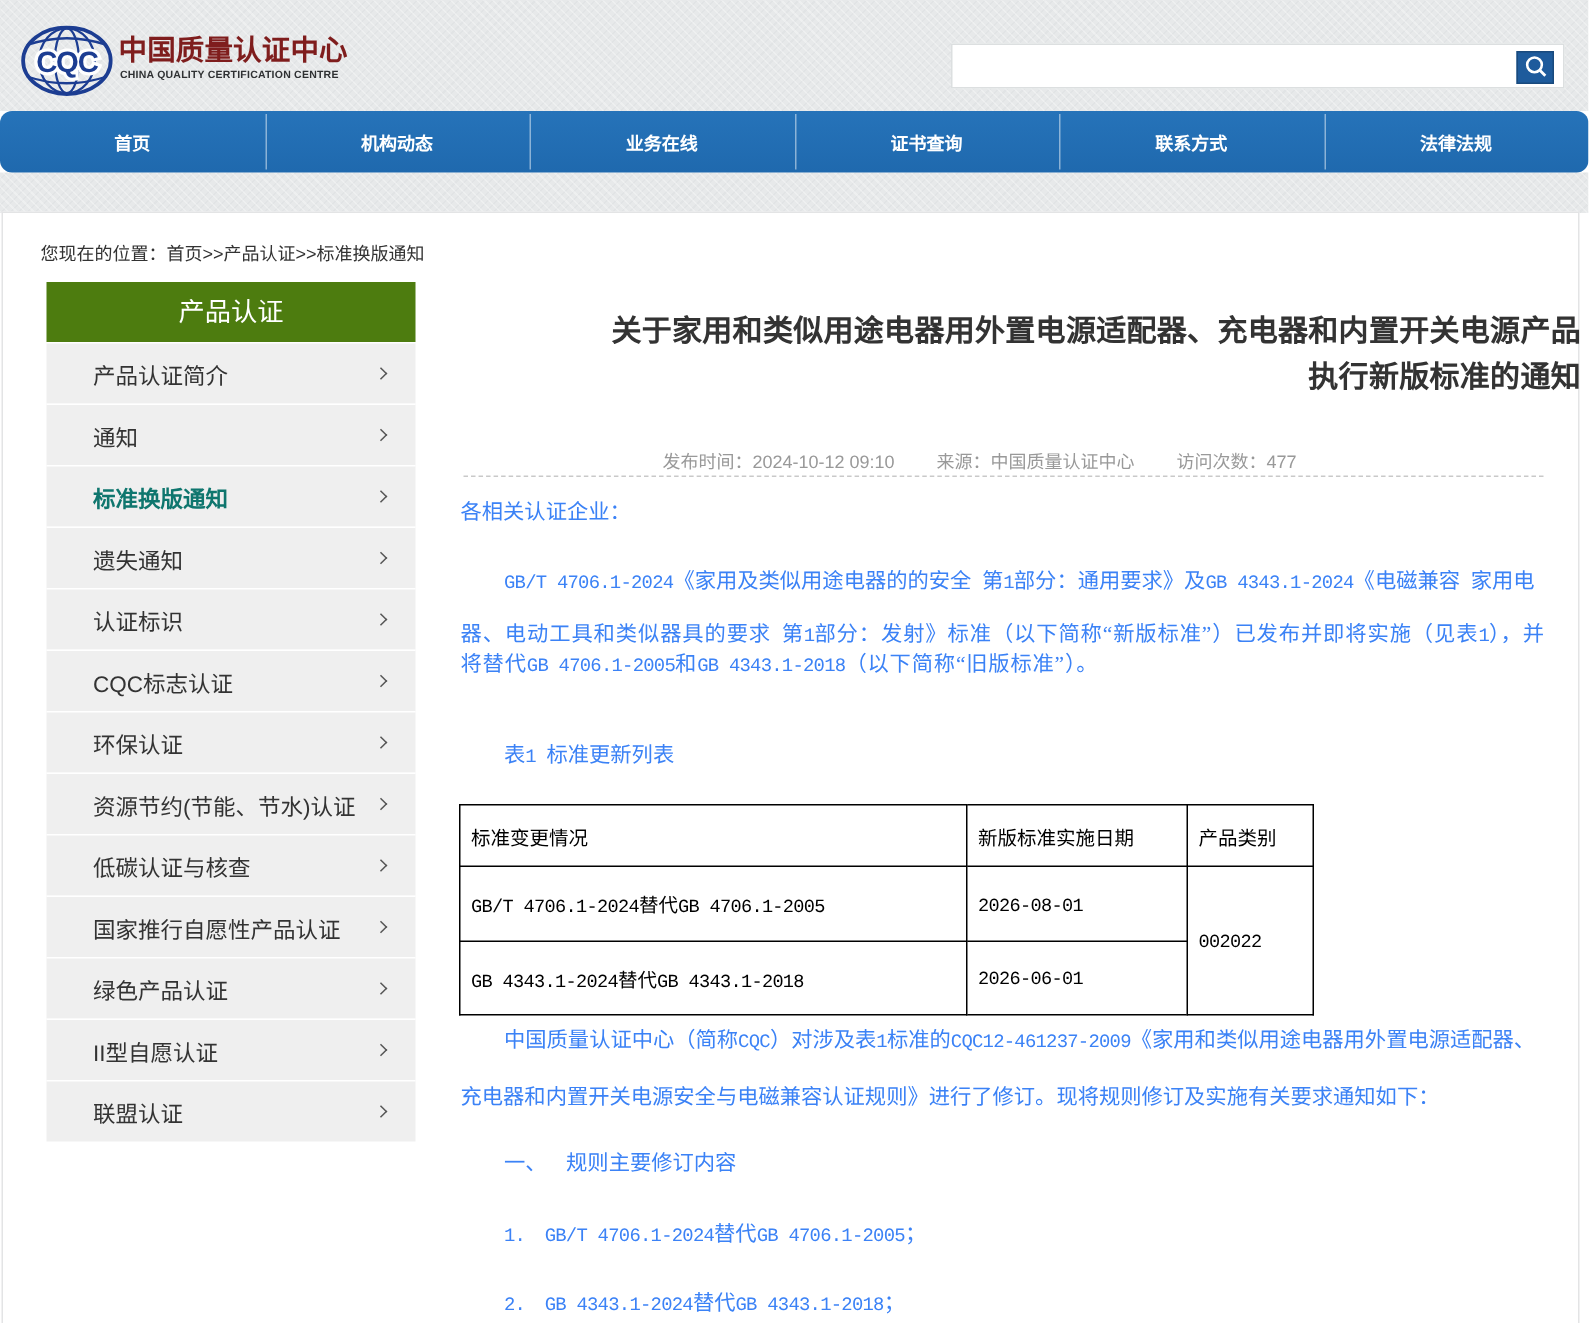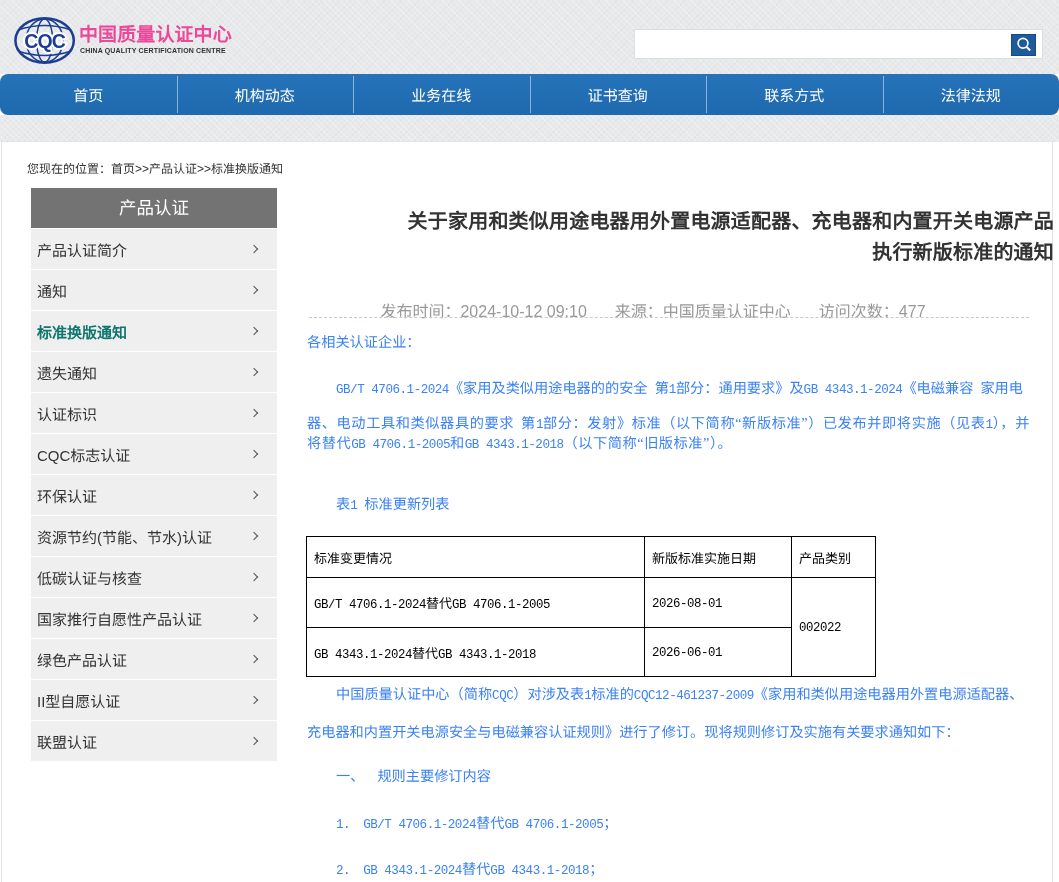--- a/index.html
+++ b/index.html
@@ -10,51 +10,51 @@
     background-color:#e7e9ea;
     background-image:
       repeating-linear-gradient(45deg, rgba(255,255,255,.3) 0 1px, rgba(0,0,0,0) 1px 4px),
       repeating-linear-gradient(-45deg, rgba(175,182,187,.1) 0 1px, rgba(0,0,0,0) 1px 4px);
     position:absolute; left:0; width:100%;
   }
   #hdr-top { top:0; height:74px; }
   #hdr-mid { top:115px; height:27px; }
   
   #logo { position:absolute; left:14px; top:17px; }
-  #brand-cn { position:absolute; left:79px; top:25px; font-size:19px; line-height:19px; color:#ec4899; font-weight:600; letter-spacing:0.1px; }
+  #brand-cn { position:absolute; left:79px; top:25px; font-size:19px; line-height:19px; color:#7f1d1d; font-weight:600; letter-spacing:0.1px; }
   #brand-en { position:absolute; left:80px; top:46.5px; font-size:7px; line-height:7px; color:#2f3133; font-weight:bold; letter-spacing:0.15px; }
   
   #search { position:absolute; left:634px; top:29px; width:409px; height:30px; background:#fff; border:1px solid #dcdfe0; }
   #sbtn { position:absolute; left:1011px; top:34px; width:25px; height:22px; background:#1e5b9c; border:1px solid #194a7d; }
   
   #nav { position:absolute; left:0; top:74px; width:1059px; height:41px;
          background:linear-gradient(#2673b9, #1f69ae); border-radius:8px; display:flex; }
   #nav a { flex:1; display:flex; align-items:center; justify-content:center;
-           color:#fff; font-size:15px; font-weight:normal; text-decoration:none; position:relative; }
+           color:#fff; font-size:12px; font-weight:bold; text-decoration:none; position:relative; }
   #nav a + a:before { content:""; position:absolute; left:0; top:2px; bottom:2px; width:1px; background:rgba(255,255,255,.48); }
   
   #panel { position:absolute; left:1px; top:141px; width:1052px; height:741px; background:#fff;
            border:1px solid #e3e4e5; border-bottom:none; }
   #crumb { position:absolute; left:27px; top:159px; font-size:12px; color:#333; }
   
   #side { position:absolute; left:31px; top:188px; width:246px; }
-  #side-h { height:40px; background:#737373; color:#fff; font-size:17.5px;
+  #side-h { height:40px; background:#4d7c0f; color:#fff; font-size:17.5px;
             display:flex; align-items:center; justify-content:center; padding-bottom:4px; }
   .mi { height:41px; background:#efefef; border-top:1px solid #fff; position:relative;
-        display:flex; align-items:center; padding-left:6px; font-size:15px; color:#333; }
+        display:flex; align-items:center; padding-left:31px; font-size:15px; color:#333; }
   .mi:first-of-type { border-top:none; }
   .mi .ar { position:absolute; right:20px; top:50%; width:6px; height:6px;
             border-top:1.5px solid #555; border-right:1.5px solid #555;
             transform:translateY(-50%) rotate(45deg); }
   .mi.on { color:#0f766e; font-weight:bold; }
   
   #title { position:absolute; left:277px; top:206px; width:777px; text-align:right;
            font-size:20px; font-weight:bold; color:#333; line-height:31px; letter-spacing:0.2px; }
   #meta { position:absolute; left:277px; top:298px; width:752px; text-align:center;
-          font-size:16px; color:#999; }
+          font-size:12px; color:#999; }
   #meta span { margin:0 14px; }
   #dash { position:absolute; left:309px; top:317px; width:720px; border-top:1px dashed #c9c9c9; }
   .bl { position:absolute; left:307px; width:714px; font-size:14.2px; color:#3b82f6;
         line-height:1; white-space:nowrap; transform-origin:0 50%;
         font-family:"Liberation Serif",serif; }
   .a { font-family:"Liberation Mono",monospace; font-size:12.6px; letter-spacing:-0.5px; }
   
   #tb { position:absolute; left:306px; top:536px; border-collapse:collapse; table-layout:fixed;
         font-size:13px; color:#000; font-family:"Liberation Serif",serif;padding-left:32px; }
   #tb .a { font-size:12.4px; letter-spacing:-0.44px; }

